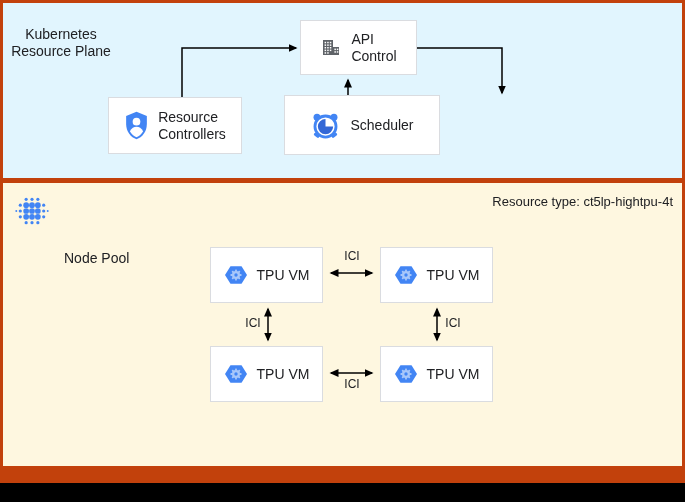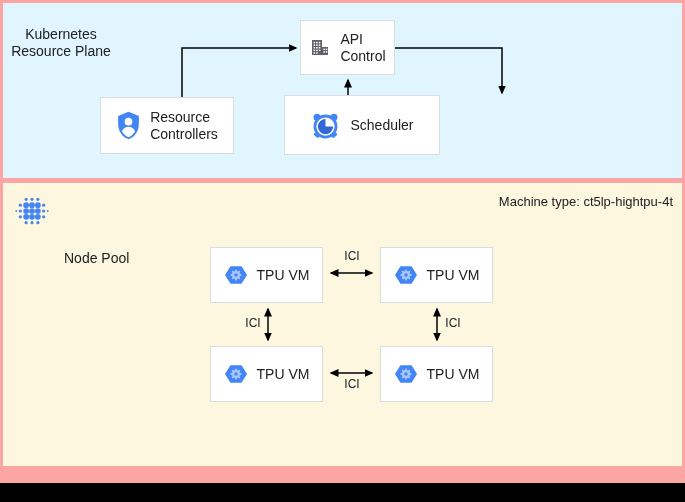--- a/index.html
+++ b/index.html
@@ -1,19 +1,19 @@
 <!DOCTYPE html>
 <html><head>
 <meta charset="utf-8">
 <style>
   * { margin: 0; padding: 0; box-sizing: border-box; }
   body { font-family: "Liberation Sans", sans-serif; background: #fff; }
   .canvas {
     position: relative; width: 685px; height: 502px;
-    background: #fca5a5; overflow: hidden; color: #202124;
+    background: #c2410c; overflow: hidden; color: #202124;
   }
   .section { position: absolute; }
   .section-blue  { left: 3px; top: 3px;  width: 679px; height: 175px; background: #E1F5FE; }
   .section-cream { left: 3px; top: 183px; width: 679px; height: 283px; background: #FEF7E0; }
   .black-bar { position: absolute; left: 0; top: 483px; width: 685px; height: 19px; background: #000; }
 
   .section-label {
     position: absolute; font-size: 14px; line-height: 17px; color: #202124;
   }
   #cp-label { left: 8px; top: 26px; width: 106px; text-align: center; }
@@ -24,22 +24,22 @@
     position: absolute; right: 12px; top: 194px; text-align: right;
     font-size: 13px; line-height: 16px; color: #202124;
   }
 
   .node-box {
     position: absolute; background: #fff; border: 1px solid #DADCE0;
     display: flex; align-items: center; justify-content: center; gap: 9px;
     font-size: 14px; color: #202124;
   }
   .node-box .two-line { line-height: 17px; }
-  #box-api      { left: 300px; top: 20px;  width: 95px;  height: 55px; }
-  #box-rc       { left: 100px; top: 97px;  width: 134px; height: 57px; }
+  #box-api      { left: 300px; top: 20px;  width: 117px;  height: 55px; }
+  #box-rc       { left: 108px; top: 97px;  width: 134px; height: 57px; }
   #box-sched    { left: 284px; top: 95px;  width: 156px; height: 60px; }
   #box-storage  { left: 438px; top: 97px;  width: 124px; height: 59px; }
   #box-tpu1     { left: 210px; top: 247px; width: 113px; height: 56px; }
   #box-tpu2     { left: 380px; top: 247px; width: 113px; height: 56px; }
   #box-tpu3     { left: 210px; top: 346px; width: 113px; height: 56px; }
   #box-tpu4     { left: 380px; top: 346px; width: 113px; height: 56px; }
 
   .arrows { position: absolute; left: 0; top: 0; width: 685px; height: 502px; pointer-events: none; }
   .arrows polyline, .arrows line { stroke: #000; stroke-width: 1.5; fill: none; }
 
@@ -170,21 +170,21 @@
         <circle cx="21.5" cy="21.5" r="2.7"></circle>
         <circle cx="27" cy="21.5" r="1.5"></circle>
       <circle cx="10.5" cy="27" r="1.5"></circle>
         <circle cx="16" cy="27" r="1.5"></circle>
         <circle cx="21.5" cy="27" r="1.5"></circle>
     </g>
   </svg>
   <div class="section-label" id="np-label">Node Pool</div>
 
   <div class="machine-info">
-    <div>Machine type: ct5lp-hightpu-4t</div>
+    <div>Resource type: ct5lp-hightpu-4t</div>
   </div>
 
   <div class="node-box" id="box-tpu1">
     <svg class="icon tpu-icon" width="24" height="24" viewBox="0 0 24 24">
       <path d="M6.5 3.3 H17.5 L23 12 L17.5 20.7 H6.5 L1 12 Z" fill="#4285F4"></path>
       <g fill="#A8C7FA">
         <rect x="11.1" y="6.5" width="1.8" height="2.2" rx="0.5"></rect>
         <rect x="11.1" y="6.5" width="1.8" height="2.2" rx="0.5" transform="rotate(45 12 12)"></rect>
         <rect x="11.1" y="6.5" width="1.8" height="2.2" rx="0.5" transform="rotate(90 12 12)"></rect>
         <rect x="11.1" y="6.5" width="1.8" height="2.2" rx="0.5" transform="rotate(135 12 12)"></rect>

